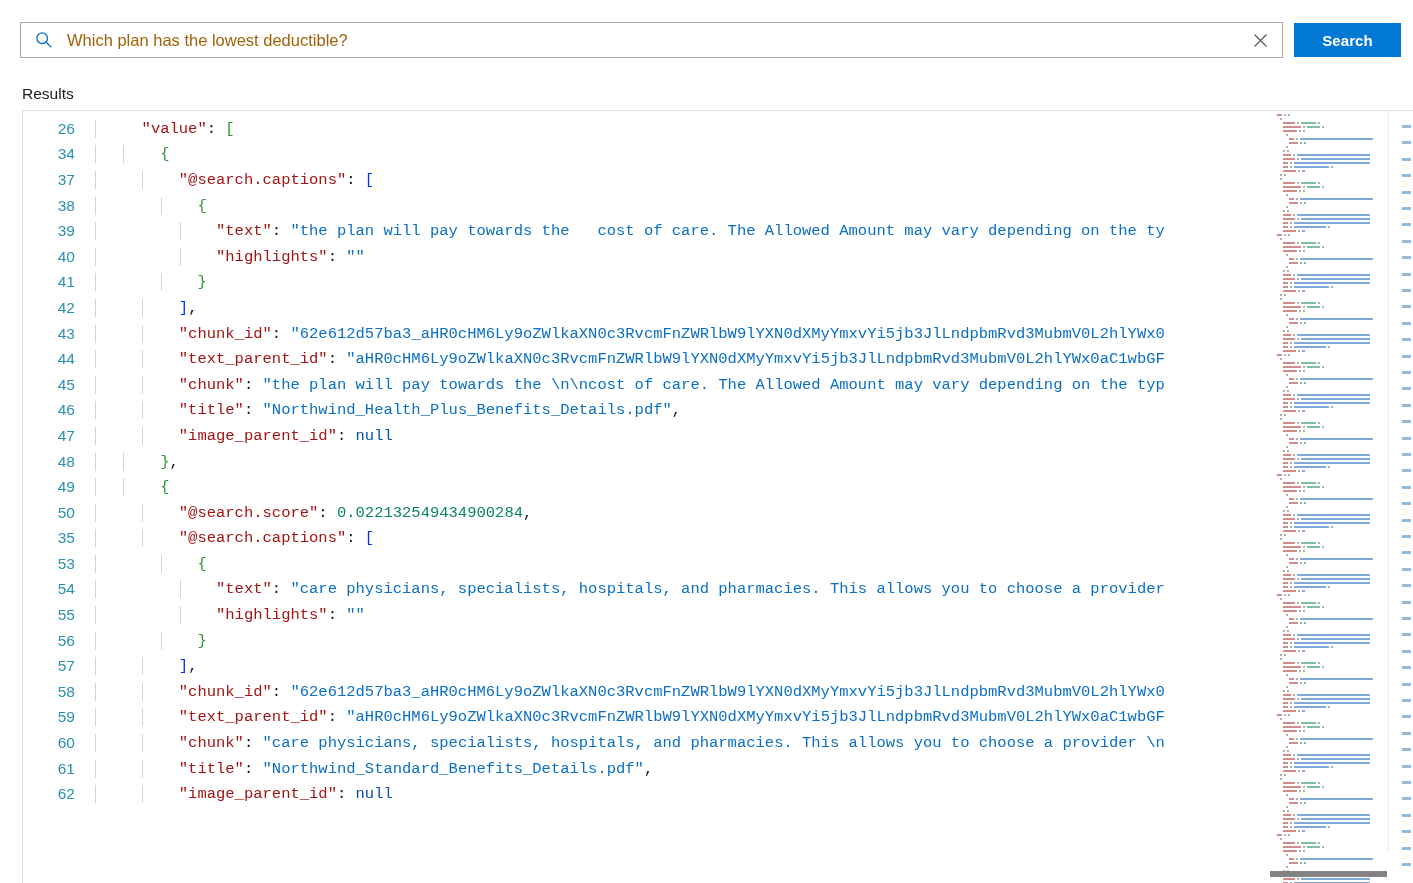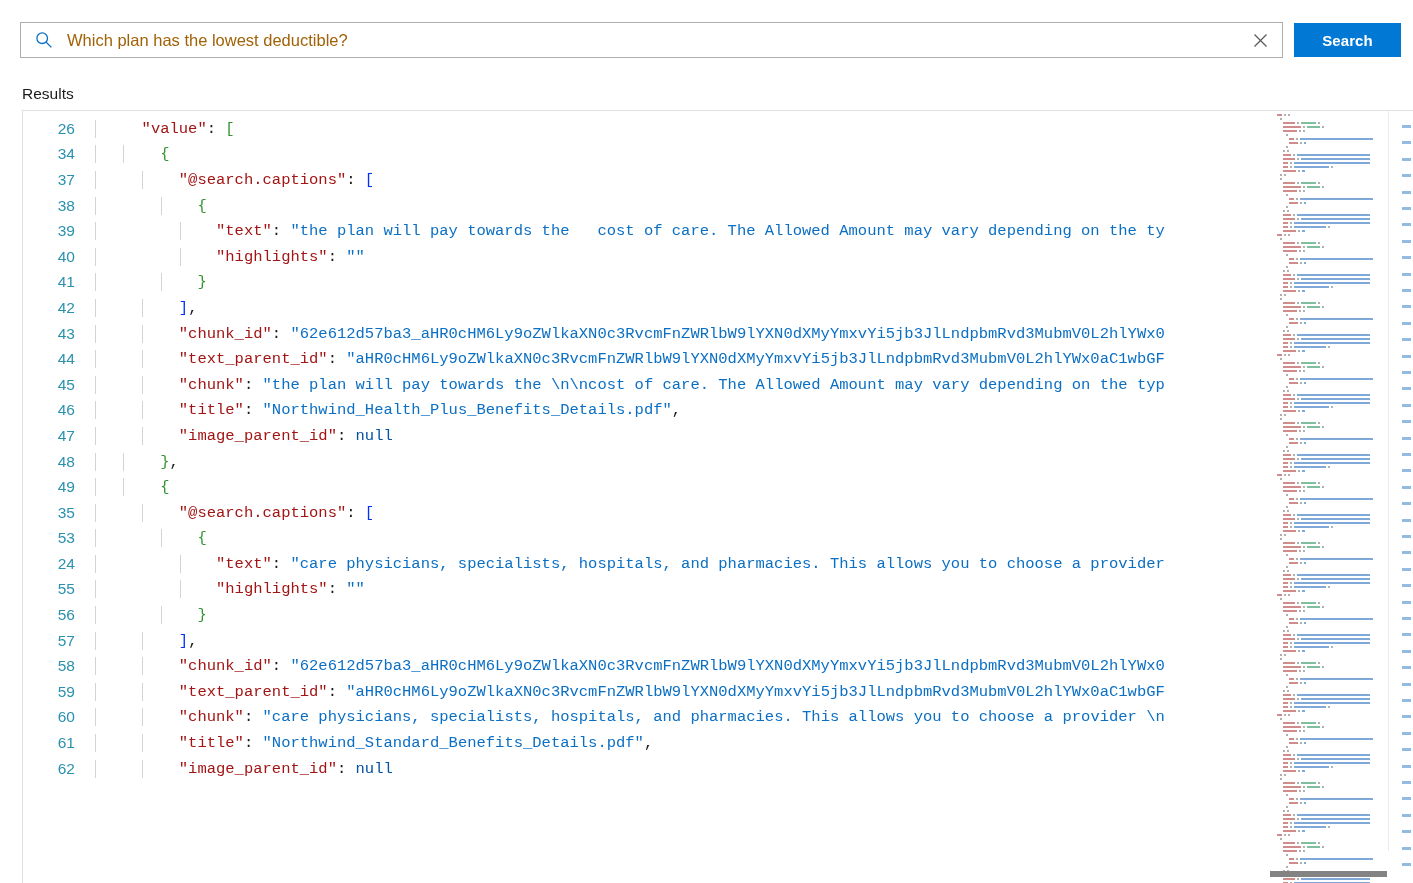--- a/index.html
+++ b/index.html
@@ -274,23 +274,24 @@
         <div class="line ind4"><div class="ln">40</div><div class="codetext"><span class="g-punct">          </span><span class="g-key">"highlights"</span><span class="g-punct">: </span><span class="g-str">""</span></div></div>
         <div class="line ind3"><div class="ln">41</div><div class="codetext"><span class="g-punct">        </span><span class="g-brk2">}</span></div></div>
         <div class="line ind2"><div class="ln">42</div><div class="codetext"><span class="g-punct">      </span><span class="g-brk">]</span><span class="g-punct">,</span></div></div>
         <div class="line ind2"><div class="ln">43</div><div class="codetext"><span class="g-punct">      </span><span class="g-key">"chunk_id"</span><span class="g-punct">: </span><span class="g-str">"62e612d57ba3_aHR0cHM6Ly9oZWlkaXN0c3RvcmFnZWRlbW9lYXN0dXMyYmxvYi5jb3JlLndpbmRvd3MubmV0L2hlYWx0</span></div></div>
         <div class="line ind2"><div class="ln">44</div><div class="codetext"><span class="g-punct">      </span><span class="g-key">"text_parent_id"</span><span class="g-punct">: </span><span class="g-str">"aHR0cHM6Ly9oZWlkaXN0c3RvcmFnZWRlbW9lYXN0dXMyYmxvYi5jb3JlLndpbmRvd3MubmV0L2hlYWx0aC1wbGF</span></div></div>
         <div class="line ind2"><div class="ln">45</div><div class="codetext"><span class="g-punct">      </span><span class="g-key">"chunk"</span><span class="g-punct">: </span><span class="g-str">"the plan will pay towards the \n\ncost of care. The Allowed Amount may vary depending on the typ</span></div></div>
         <div class="line ind2"><div class="ln">46</div><div class="codetext"><span class="g-punct">      </span><span class="g-key">"title"</span><span class="g-punct">: </span><span class="g-str">"Northwind_Health_Plus_Benefits_Details.pdf"</span><span class="g-punct">,</span></div></div>
         <div class="line ind2"><div class="ln">47</div><div class="codetext"><span class="g-punct">      </span><span class="g-key">"image_parent_id"</span><span class="g-punct">: </span><span class="g-kw">null</span></div></div>
         <div class="line ind1"><div class="ln">48</div><div class="codetext"><span class="g-punct">    </span><span class="g-brk2">}</span><span class="g-punct">,</span></div></div>
         <div class="line ind1"><div class="ln">49</div><div class="codetext"><span class="g-punct">    </span><span class="g-brk2">{</span></div></div>
+        <div class="line ind2"><div class="ln">50</div><div class="codetext"><span class="g-punct">      </span><span class="g-key">"@search.score"</span><span class="g-punct">: </span><span class="g-num">0.022132549434900284</span><span class="g-punct">,</span></div></div>
         <div class="line ind2"><div class="ln">35</div><div class="codetext"><span class="g-punct">      </span><span class="g-key">"@search.captions"</span><span class="g-punct">: </span><span class="g-brk">[</span></div></div>
         <div class="line ind3"><div class="ln">53</div><div class="codetext"><span class="g-punct">        </span><span class="g-brk2">{</span></div></div>
-        <div class="line ind4"><div class="ln">24</div><div class="codetext"><span class="g-punct">          </span><span class="g-key">"text"</span><span class="g-punct">: </span><span class="g-str">"care physicians, specialists, hospitals, and pharmacies. This allows you to choose a provider</span></div></div>
+        <div class="line ind4"><div class="ln">54</div><div class="codetext"><span class="g-punct">          </span><span class="g-key">"text"</span><span class="g-punct">: </span><span class="g-str">"care physicians, specialists, hospitals, and pharmacies. This allows you to choose a provider</span></div></div>
         <div class="line ind4"><div class="ln">55</div><div class="codetext"><span class="g-punct">          </span><span class="g-key">"highlights"</span><span class="g-punct">: </span><span class="g-str">""</span></div></div>
         <div class="line ind3"><div class="ln">56</div><div class="codetext"><span class="g-punct">        </span><span class="g-brk2">}</span></div></div>
         <div class="line ind2"><div class="ln">57</div><div class="codetext"><span class="g-punct">      </span><span class="g-brk">]</span><span class="g-punct">,</span></div></div>
         <div class="line ind2"><div class="ln">58</div><div class="codetext"><span class="g-punct">      </span><span class="g-key">"chunk_id"</span><span class="g-punct">: </span><span class="g-str">"62e612d57ba3_aHR0cHM6Ly9oZWlkaXN0c3RvcmFnZWRlbW9lYXN0dXMyYmxvYi5jb3JlLndpbmRvd3MubmV0L2hlYWx0</span></div></div>
         <div class="line ind2"><div class="ln">59</div><div class="codetext"><span class="g-punct">      </span><span class="g-key">"text_parent_id"</span><span class="g-punct">: </span><span class="g-str">"aHR0cHM6Ly9oZWlkaXN0c3RvcmFnZWRlbW9lYXN0dXMyYmxvYi5jb3JlLndpbmRvd3MubmV0L2hlYWx0aC1wbGF</span></div></div>
         <div class="line ind2"><div class="ln">60</div><div class="codetext"><span class="g-punct">      </span><span class="g-key">"chunk"</span><span class="g-punct">: </span><span class="g-str">"care physicians, specialists, hospitals, and pharmacies. This allows you to choose a provider \n</span></div></div>
         <div class="line ind2"><div class="ln">61</div><div class="codetext"><span class="g-punct">      </span><span class="g-key">"title"</span><span class="g-punct">: </span><span class="g-str">"Northwind_Standard_Benefits_Details.pdf"</span><span class="g-punct">,</span></div></div>
         <div class="line ind2"><div class="ln">62</div><div class="codetext"><span class="g-punct">      </span><span class="g-key">"image_parent_id"</span><span class="g-punct">: </span><span class="g-kw">null</span></div></div>
       </div>
   </div>

